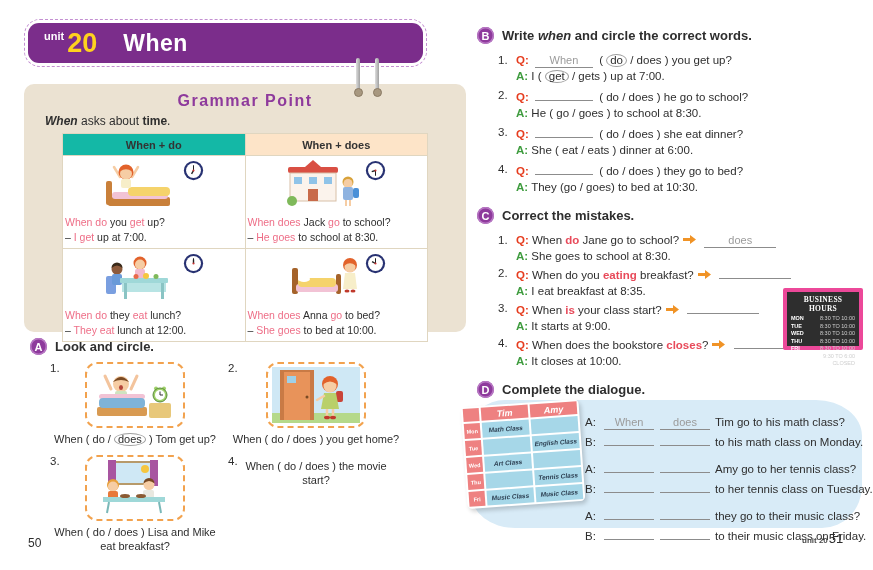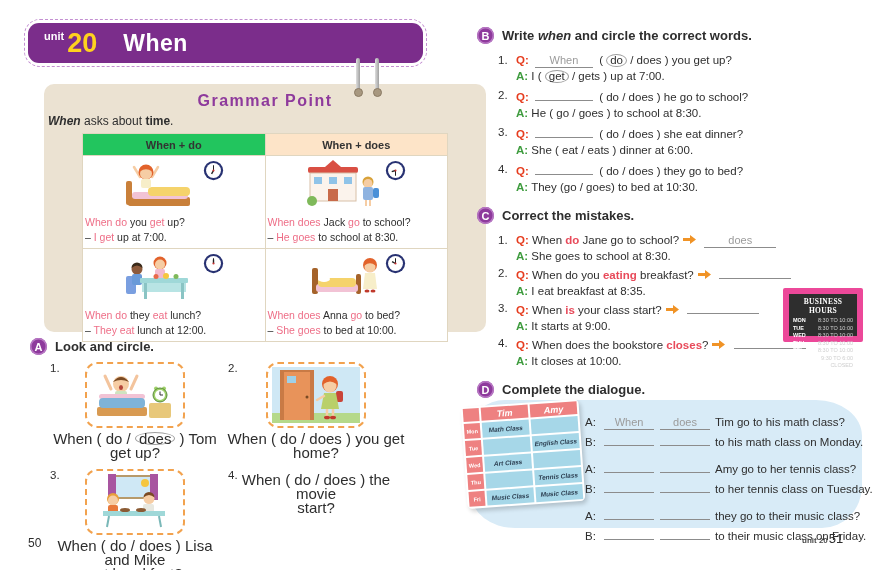--- a/index.html
+++ b/index.html
@@ -14,27 +14,27 @@
   .unit-word{color:#fff;font-weight:bold;font-size:11px;align-self:flex-start;margin-top:7px}
   .unit-num{color:#ffd21e;font-size:27px;font-weight:bold;margin-left:3px;line-height:1}
   .unit-title{color:#fff;font-size:23px;font-weight:bold;margin-left:26px;letter-spacing:.5px}
 
   .clip{position:absolute;top:58px;width:4px;height:37px;background:linear-gradient(to right,#dedede,#a0a0a0);
         border-radius:2px;z-index:5}
   .clip::after{content:"";position:absolute;left:-2.5px;bottom:-2px;width:9px;height:9px;border-radius:50%;
         background:#a89880;border:1px solid #8a7a64;box-sizing:border-box}
   .clip1{left:356px}.clip2{left:375px}
 
-  .grammar-box{position:absolute;left:44px;top:84px;width:442px;height:248px;background:#ebe2d2;
-               border-radius:10px;box-sizing:border-box;padding:6px 2px}
+  .grammar-box{position:absolute;left:24px;top:84px;width:442px;height:248px;background:#ebe2d2;
+               border-radius:10px;box-sizing:border-box;padding:6px 19px}
   .grammar-title{text-align:center;color:#8e3a9c;font-size:16px;font-weight:bold;letter-spacing:1.5px;margin:2px 0 4px}
   .grammar-intro{font-size:12px;margin:0 0 5px 2px}
   .g-table{border-collapse:collapse;width:366px;background:#fff;margin:0 auto}
   .g-table th{font-size:11px;font-weight:bold;height:19px;border:1px solid #e0d6c0;color:#333}
-  .th-do{background:#22c55e}.th-does{background:#fde4c8}
+  .th-do{background:#14b8a6}.th-does{background:#fde4c8}
   .g-cell{border:1px solid #e0d6c0;width:50%;vertical-align:top;padding:3px 2px 4px;background:#fff}
   .art-row{display:flex;justify-content:center;align-items:flex-start;gap:3px;height:56px}
   .art{width:76px;height:54px}
   .clockicon{width:21px;height:21px;margin-top:1px}
   .cap{font-size:10.5px;line-height:13.5px;margin:1px 0 0}
   .hl{color:#ee6e87}
 
   .ex-header{display:flex;align-items:center;gap:8px}
   .badge{width:17px;height:17px;border-radius:50%;background:#8e3a9c;color:#fff;font-size:11px;font-weight:bold;
          display:inline-flex;align-items:center;justify-content:center;flex:none;
@@ -42,21 +42,21 @@
   .ex-title{font-size:13px;font-weight:bold}
   .ex-title i{font-weight:bold}
 
   .ex-a{position:absolute;left:30px;top:338px;width:402px}
   .a-grid{display:grid;grid-template-columns:178px 184px;margin-left:16px;margin-top:5px;row-gap:7px}
   .a-item{position:relative;padding-top:2px}
   .a-num{position:absolute;left:4px;top:2px;font-size:11.5px}
   .a-img{width:96px;height:62px;margin:0 auto;border:2px dashed #f2a24e;border-radius:12px;background:#fff;
          display:flex;align-items:center;justify-content:center;overflow:hidden}
   .a-img svg{width:90px;height:56px}
-  .a-cap{font-size:15px;text-align:center;margin:4px 0 0;line-height:14px}
+  .a-cap{font-size:11px;text-align:center;margin:4px 0 0;line-height:14px}
   .pageno-left{position:absolute;left:28px;top:536px;font-size:12px}
 
   
   .ex-b{position:absolute;left:477px;top:27px;width:392px}
   .ex-c{position:absolute;left:477px;top:207px;width:392px}
   .qa-list{margin-top:8px}
   .qa-item{display:flex;margin-bottom:3px}
   .ex-c .qa-item{margin-bottom:1px}
   .qa-num{width:18px;font-size:11.5px;margin-left:21px;line-height:16px}
   .qa-body{flex:1}
@@ -64,22 +64,22 @@
   .q-label{color:#e63c1e;font-weight:bold}
   .a-label{color:#3f9c3f;font-weight:bold}
   .blank{display:inline-block;border-bottom:1px solid #8c8c8c;text-align:center;vertical-align:baseline;
          height:13px;margin:0 3px;line-height:13px}
   .w58{width:58px}.w72{width:72px}.w50{width:50px}
   .hand{color:#9b9b9b;font-size:11px}
   .circled{display:inline-block;border:1.3px solid #9f9f9f;border-radius:50%;padding:0 3px;line-height:11px}
   .red{color:#e84a5a;font-weight:bold}
   .c-arrow{vertical-align:middle;margin:0 1px 2px 3px}
 
-  .bh-sign{position:absolute;left:783px;top:288px;width:80px;height:54px;background:#2e2e2e;
-           border:6px solid #ec4899;border-radius:2px;box-sizing:border-box;padding:3px 4px;z-index:3}
+  .bh-sign{position:absolute;left:783px;top:288px;width:80px;height:62px;background:#2e2e2e;
+           border:4px solid #ec4899;border-radius:2px;box-sizing:border-box;padding:3px 4px;z-index:3}
   .bh-title{color:#fff;font-size:7.5px;font-weight:bold;text-align:center;letter-spacing:.3px;margin-bottom:2px;
             font-family:"Liberation Serif",serif}
   .bh-row{display:flex;justify-content:space-between;color:#cfcfcf;font-size:5.5px;line-height:7.5px}
   .bh-day{color:#fff;font-weight:bold}
 
   .ex-d-head{position:absolute;left:477px;top:381px}
   .blob{position:absolute;left:471px;top:400px;width:391px;height:128px;background:#d8ebf7;
         border-radius:34px 46px 40px 44px / 30px 36px 42px 34px;z-index:1}
   .schedule{position:absolute;left:464px;top:403px;border-collapse:separate;border-spacing:2px;background:#fff;
             border-radius:5px;transform:rotate(-4deg);box-shadow:2px 3px 4px rgba(0,0,0,.18);z-index:2}

